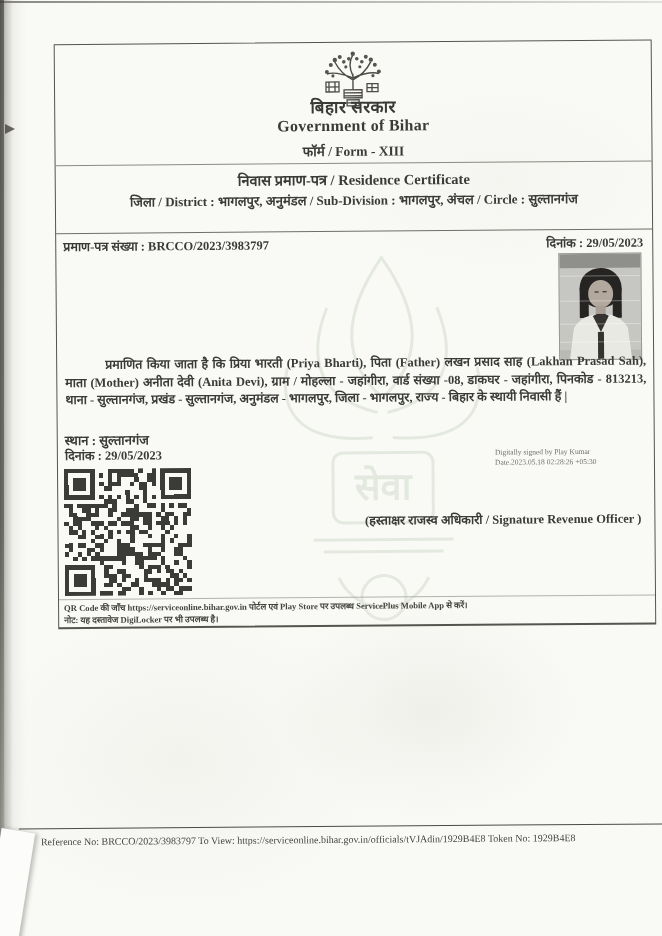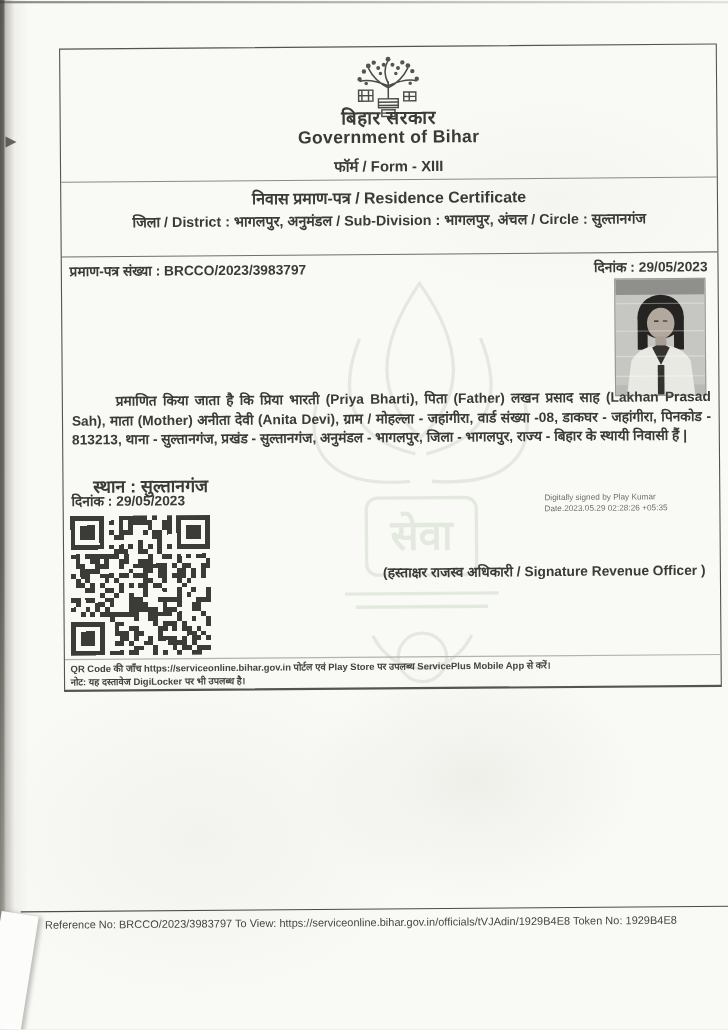--- a/index.html
+++ b/index.html
@@ -4,21 +4,21 @@
 <style>
   html,body{margin:0;padding:0;background:#e8e8e6;}
   .page{
     position:relative;width:662px;height:936px;overflow:hidden;margin:0 auto;
     background-color:#f9f9f6;
     background-image:
       radial-gradient(ellipse 220px 160px at 430px 710px, rgba(214,214,204,.28), transparent 70%),
       radial-gradient(ellipse 300px 220px at 180px 760px, rgba(218,218,208,.22), transparent 70%),
       radial-gradient(ellipse 260px 140px at 500px 180px, rgba(225,225,215,.18), transparent 70%),
       linear-gradient(90deg, rgba(190,190,184,.35), transparent 26px);
-    font-family:Liberation Sans, sans-serif;
+    font-family:Liberation Serif, serif;
     color:#3a3a37;
   }
   .abs{position:absolute;}
   
   .scan-top-line{left:0;top:1px;width:100%;height:2px;background:linear-gradient(90deg, rgba(90,90,86,.7), rgba(130,130,126,.5) 60%, rgba(150,150,146,.25));}
   .scan-left-edge{left:0;top:0;width:13px;height:100%;background:linear-gradient(to right, rgba(95,93,86,.7), rgba(125,123,116,.32) 45%, transparent);}
   .scan-left-dark{left:0;top:0;width:4px;height:100%;background:linear-gradient(to bottom, rgba(45,44,40,.55), rgba(72,70,64,.62) 55%, rgba(140,138,130,.35) 90%, transparent);}
   .smudge-arrow{left:5px;top:124px;width:0;height:0;border-top:5px solid transparent;border-bottom:5px solid transparent;border-left:10px solid rgba(60,58,52,.75);}
   .paper-curl{left:-8px;bottom:-14px;width:34px;height:120px;background:#fcfcfa;transform:rotate(9deg);box-shadow:3px 0 4px rgba(120,118,110,.45);}
   
@@ -33,21 +33,21 @@
   .emblem{left:50%;top:7px;transform:translateX(-50%);}
   .govt-hi{top:52px;font-size:17px;letter-spacing:.5px;}
   .govt-en{top:74px;font-size:16px;letter-spacing:.3px;}
   .form-line{top:99px;font-size:13.5px;}
   .title-line{top:126px;font-size:14.5px;}
   .district-line{top:148px;font-size:13px;}
   .cert-no{left:7px;top:193px;font-size:12.5px;}
   .cert-date{right:9px;top:193px;font-size:12.5px;}
   .photo{left:502px;top:212px;width:81px;height:105px;border:1px solid #9a9892;background:#cbcbc7;}
   .body-text{left:8px;top:312px;width:581px;font-size:12.5px;font-weight:600;line-height:17.5px;text-align:justify;text-indent:40px;margin:0;}
-  .place-line{left:7px;top:386px;font-size:16px;margin-left:20px;}
+  .place-line{left:7px;top:386px;font-size:13px;}
   .issue-date-line{left:7px;top:402px;font-size:12.5px;}
   .qr{left:5px;top:424px;width:129px;height:127px;}
   .dsign{left:437px;top:406px;font-size:7.5px;color:#6e6e6a;line-height:9.5px;}
   .sign-line{right:13px;top:469px;font-size:12.5px;}
   .qr-note1{left:5px;top:557px;font-size:8.6px;font-weight:bold;color:#44443f;}
   .qr-note2{left:5px;top:569px;font-size:8.6px;font-weight:bold;color:#44443f;}
   .footer-divider{left:16px;top:826px;width:646px;border-top:1.5px solid #4c4b46;}
   .reference{left:38px;top:834px;font-size:10px;color:#454542;}
   .watermark{left:160px;top:205px;opacity:.16;pointer-events:none;}
 </style>
@@ -567,21 +567,21 @@
             <rect x="17" y="28" width="1" height="1" fill="#3b3b38"></rect>
             <rect x="19" y="28" width="1" height="1" fill="#3b3b38"></rect>
             <rect x="22" y="28" width="1" height="1" fill="#3b3b38"></rect>
             <rect x="25" y="28" width="1" height="1" fill="#3b3b38"></rect>
             <rect x="26" y="28" width="1" height="1" fill="#3b3b38"></rect>
           </svg>
       </div>
 
       <div class="abs dsign">
         <div>Digitally signed by Play Kumar</div>
-        <div>Date.2023.05.29 02:28:26 +05:35</div>
+        <div>Date.2023.05.18 02:28:26 +05:30</div>
       </div>
 
       <div class="abs b sign-line">(हस्ताक्षर राजस्व अधिकारी / Signature Revenue Officer )</div>
 
       <div class="abs hline l3"></div>
       <div class="abs qr-note1">QR Code की जाँच https://serviceonline.bihar.gov.in पोर्टल एवं Play Store पर उपलब्ध ServicePlus Mobile App से करें।</div>
       <div class="abs qr-note2">नोट: यह दस्तावेज DigiLocker पर भी उपलब्ध है।</div>
     </div>
 
     <div class="abs footer-divider"></div>

